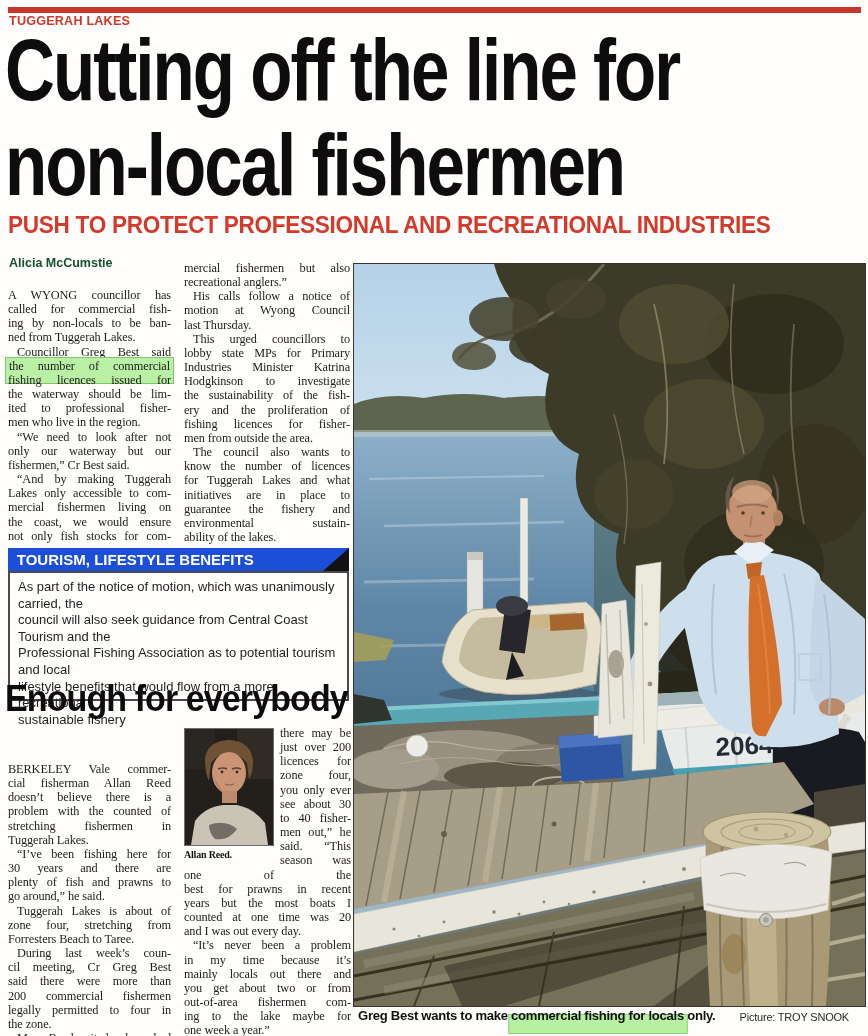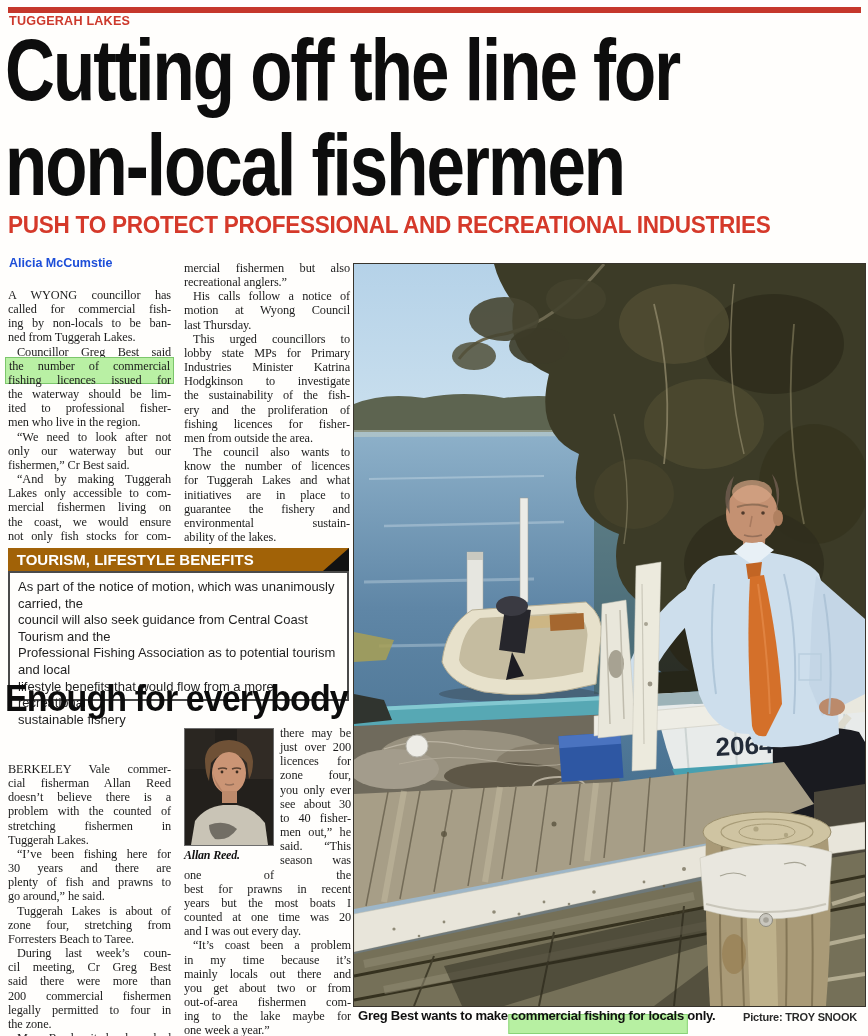--- a/index.html
+++ b/index.html
@@ -7,59 +7,59 @@
         font-family:"Liberation Sans","DejaVu Sans",sans-serif;}
   .abs{position:absolute;}
 
   #topbar{left:8px;top:7px;width:853px;height:6px;background:#c5372b;}
   #kicker{left:9px;top:13px;font-size:13px;font-weight:bold;color:#cd392c;
           letter-spacing:.2px;transform:scaleX(.97);transform-origin:0 0;white-space:nowrap;}
   #headline{left:5px;top:22px;font-size:88px;line-height:95px;font-weight:bold;color:#0d0d0d;
             letter-spacing:-2.5px;transform:scaleX(.785);transform-origin:0 0;white-space:nowrap;}
   #subhead{left:8px;top:211px;font-size:24px;font-weight:bold;color:#d5392a;
            letter-spacing:-.3px;transform:scaleX(.94);transform-origin:0 0;white-space:nowrap;}
-  #byline{left:9px;top:256px;font-size:12.5px;font-weight:bold;color:#1d4ed8;}
+  #byline{left:9px;top:256px;font-size:12.5px;font-weight:bold;color:#14532d;}
 
   .bodytext{font-family:"Liberation Serif","DejaVu Serif",serif;font-size:12.3px;
             line-height:14.15px;color:#1c1c1c;letter-spacing:-.1px;}
   .ln{text-align:justify;text-align-last:justify;white-space:nowrap;}
   .ln.e{text-align-last:left;}
   .ln.p{text-indent:9px;}
   .hl{background:#b9f0a4;border:1px solid #7cc66b;padding:1px 3px 10px 3px;margin:0 -3px;}
 
   #col1{left:8px;top:288px;width:163px;}
   #col2{left:184px;top:261px;width:166px;}
 
   #photo{left:353px;top:263px;width:511px;height:742px;border:1px solid #38342c;background:#9db6c8;}
   #photo svg{display:block;}
 
-  #tourism-bar{left:8px;top:548px;width:341px;height:23px;background:#a16207;}
+  #tourism-bar{left:8px;top:548px;width:341px;height:23px;background:#1d4ed8;}
   #tourism-title{padding-left:9px;line-height:23px;font-size:15.5px;font-weight:bold;color:#ffffff;
                  transform:scaleX(.97);transform-origin:0 0;white-space:nowrap;}
   #tourism-triangle{position:absolute;right:0;top:0;width:26px;height:23px;background:#121212;
                     clip-path:polygon(100% 0,100% 100%,0 100%);}
   #tourism-box{left:8px;top:571px;width:341px;height:130px;border:2px solid #4a4a4a;box-sizing:border-box;
                padding:6px 8px;font-size:13px;line-height:16.6px;color:#1f1f1f;white-space:pre-line;}
 
   #enough{left:5px;top:678px;font-size:37px;font-weight:bold;color:#0c0c0c;
           letter-spacing:-1px;transform:scaleX(.92);transform-origin:0 0;white-space:nowrap;}
   #bcol1{left:8px;top:762px;width:163px;}
   #bcol2{left:184px;top:726px;width:167px;}
 
   .inset{float:left;width:90px;margin:2px 6px 1px 0;}
   .inset-photo{width:88px;height:116px;border:1px solid #6e6e6e;background:#23201c;}
   .inset-photo svg{display:block;}
-  .inset-caption{margin-top:2px;font-size:12px;font-weight:bold;color:#111;letter-spacing:-.2px;font-style:italic;}
+  .inset-caption{margin-top:2px;font-size:10px;font-weight:bold;color:#111;letter-spacing:-.2px;}
 
   #caption{left:358px;top:1008px;font-size:13.5px;font-weight:bold;color:#101010;
            letter-spacing:-.3px;transform:scaleX(.97);transform-origin:0 0;white-space:nowrap;}
   .cap-hl{position:relative;z-index:0;}
   .cap-hl::before{content:"";position:absolute;left:-3px;right:-4px;top:42%;height:118%;
                   background:#b7f0a2;border:1px solid #8ad377;z-index:-1;}
-  #credit{right:11px;top:1011px;font-size:11px;font-weight:bold;color:#2a2a2a;letter-spacing:-.2px;}
+  #credit{right:19px;top:1011px;font-size:11px;font-weight:normal;color:#2a2a2a;letter-spacing:-.2px;}
 </style>
 </head>
 <body>
 
 <div class="page">
 
   <div class="abs" id="topbar"></div>
   <div class="abs" id="kicker">TUGGERAH LAKES</div>
 
   <div class="abs" id="headline">
@@ -180,21 +180,21 @@
         <div class="ln">see about 30</div>
         <div class="ln">to 40 fisher-</div>
         <div class="ln">men out,” he</div>
         <div class="ln">said. “This</div>
         <div class="ln">season was</div>
         <div class="ln">one of the</div>
         <div class="ln">best for prawns in recent</div>
         <div class="ln">years but the most boats I</div>
         <div class="ln">counted at one time was 20</div>
         <div class="ln e">and I was out every day.</div>
-        <div class="ln p">“It’s coast been a problem</div>
+        <div class="ln p">“It’s never been a problem</div>
         <div class="ln">in my time because it’s</div>
         <div class="ln">mainly locals out there and</div>
         <div class="ln">you get about two or from</div>
         <div class="ln">out-of-area fishermen com-</div>
         <div class="ln">ing to the lake maybe for</div>
         <div class="ln e">one week a year.”</div>
       </div>
   </div>
 
   <div class="abs" id="photo">

